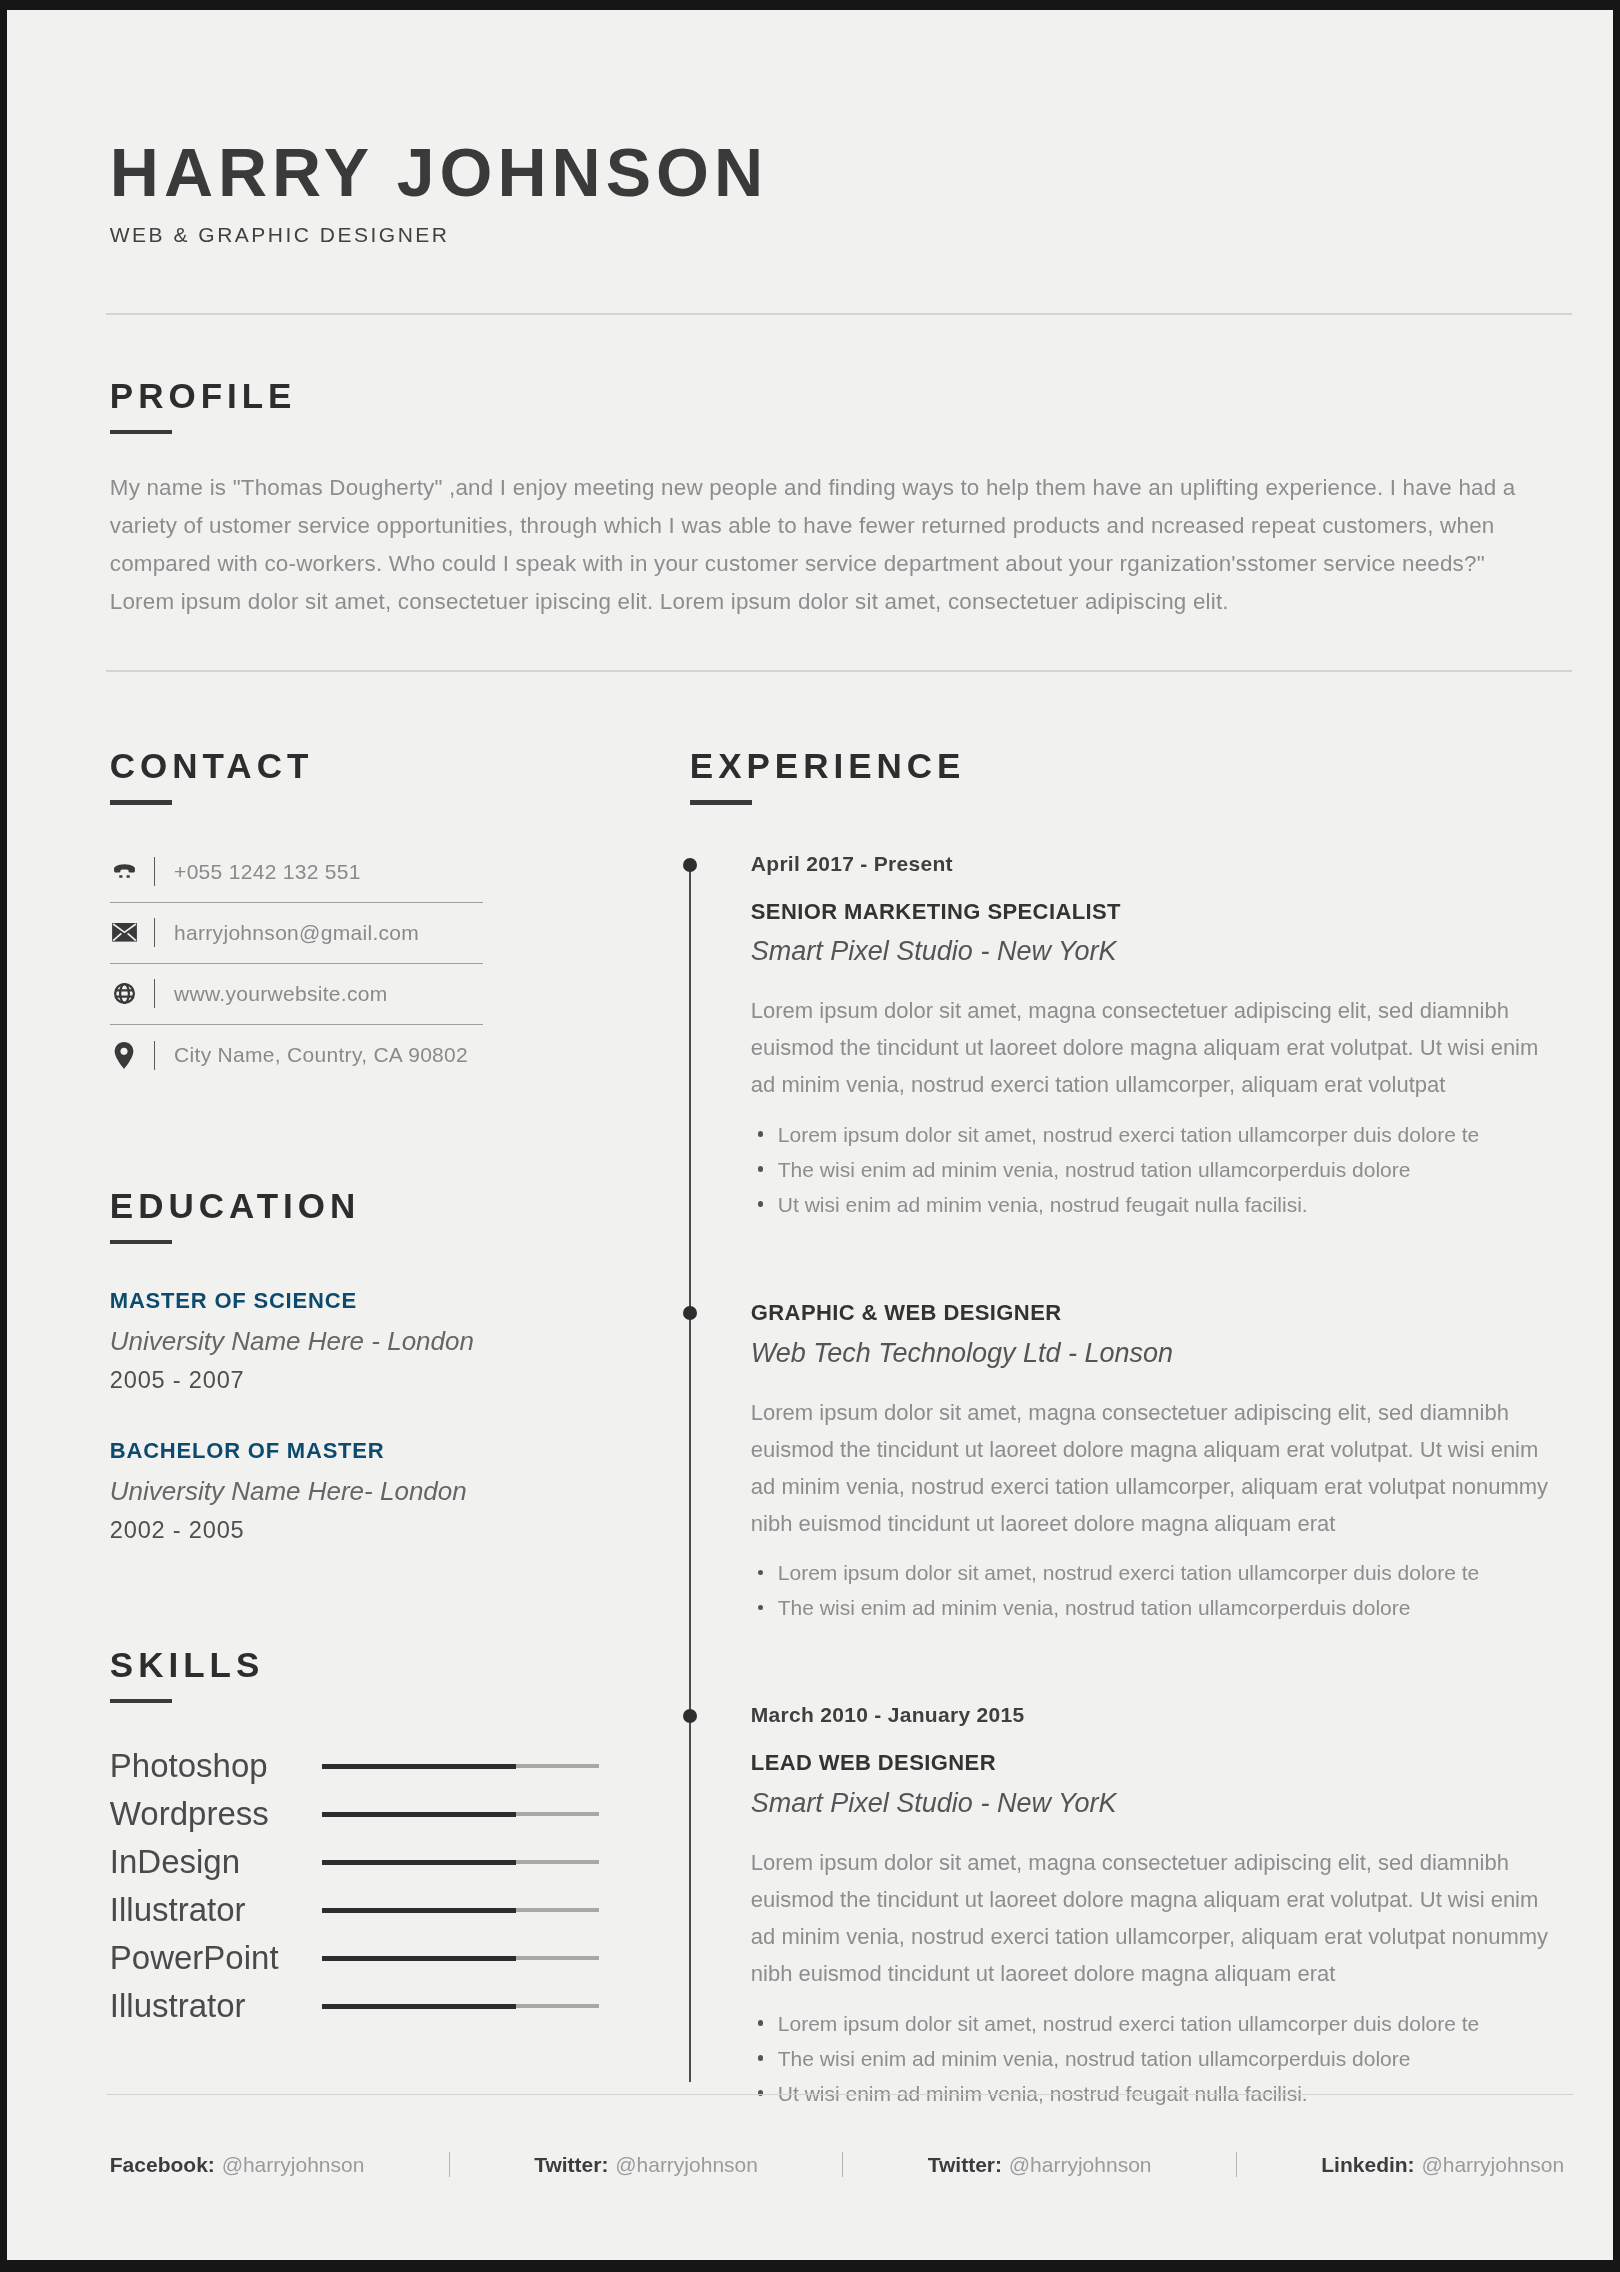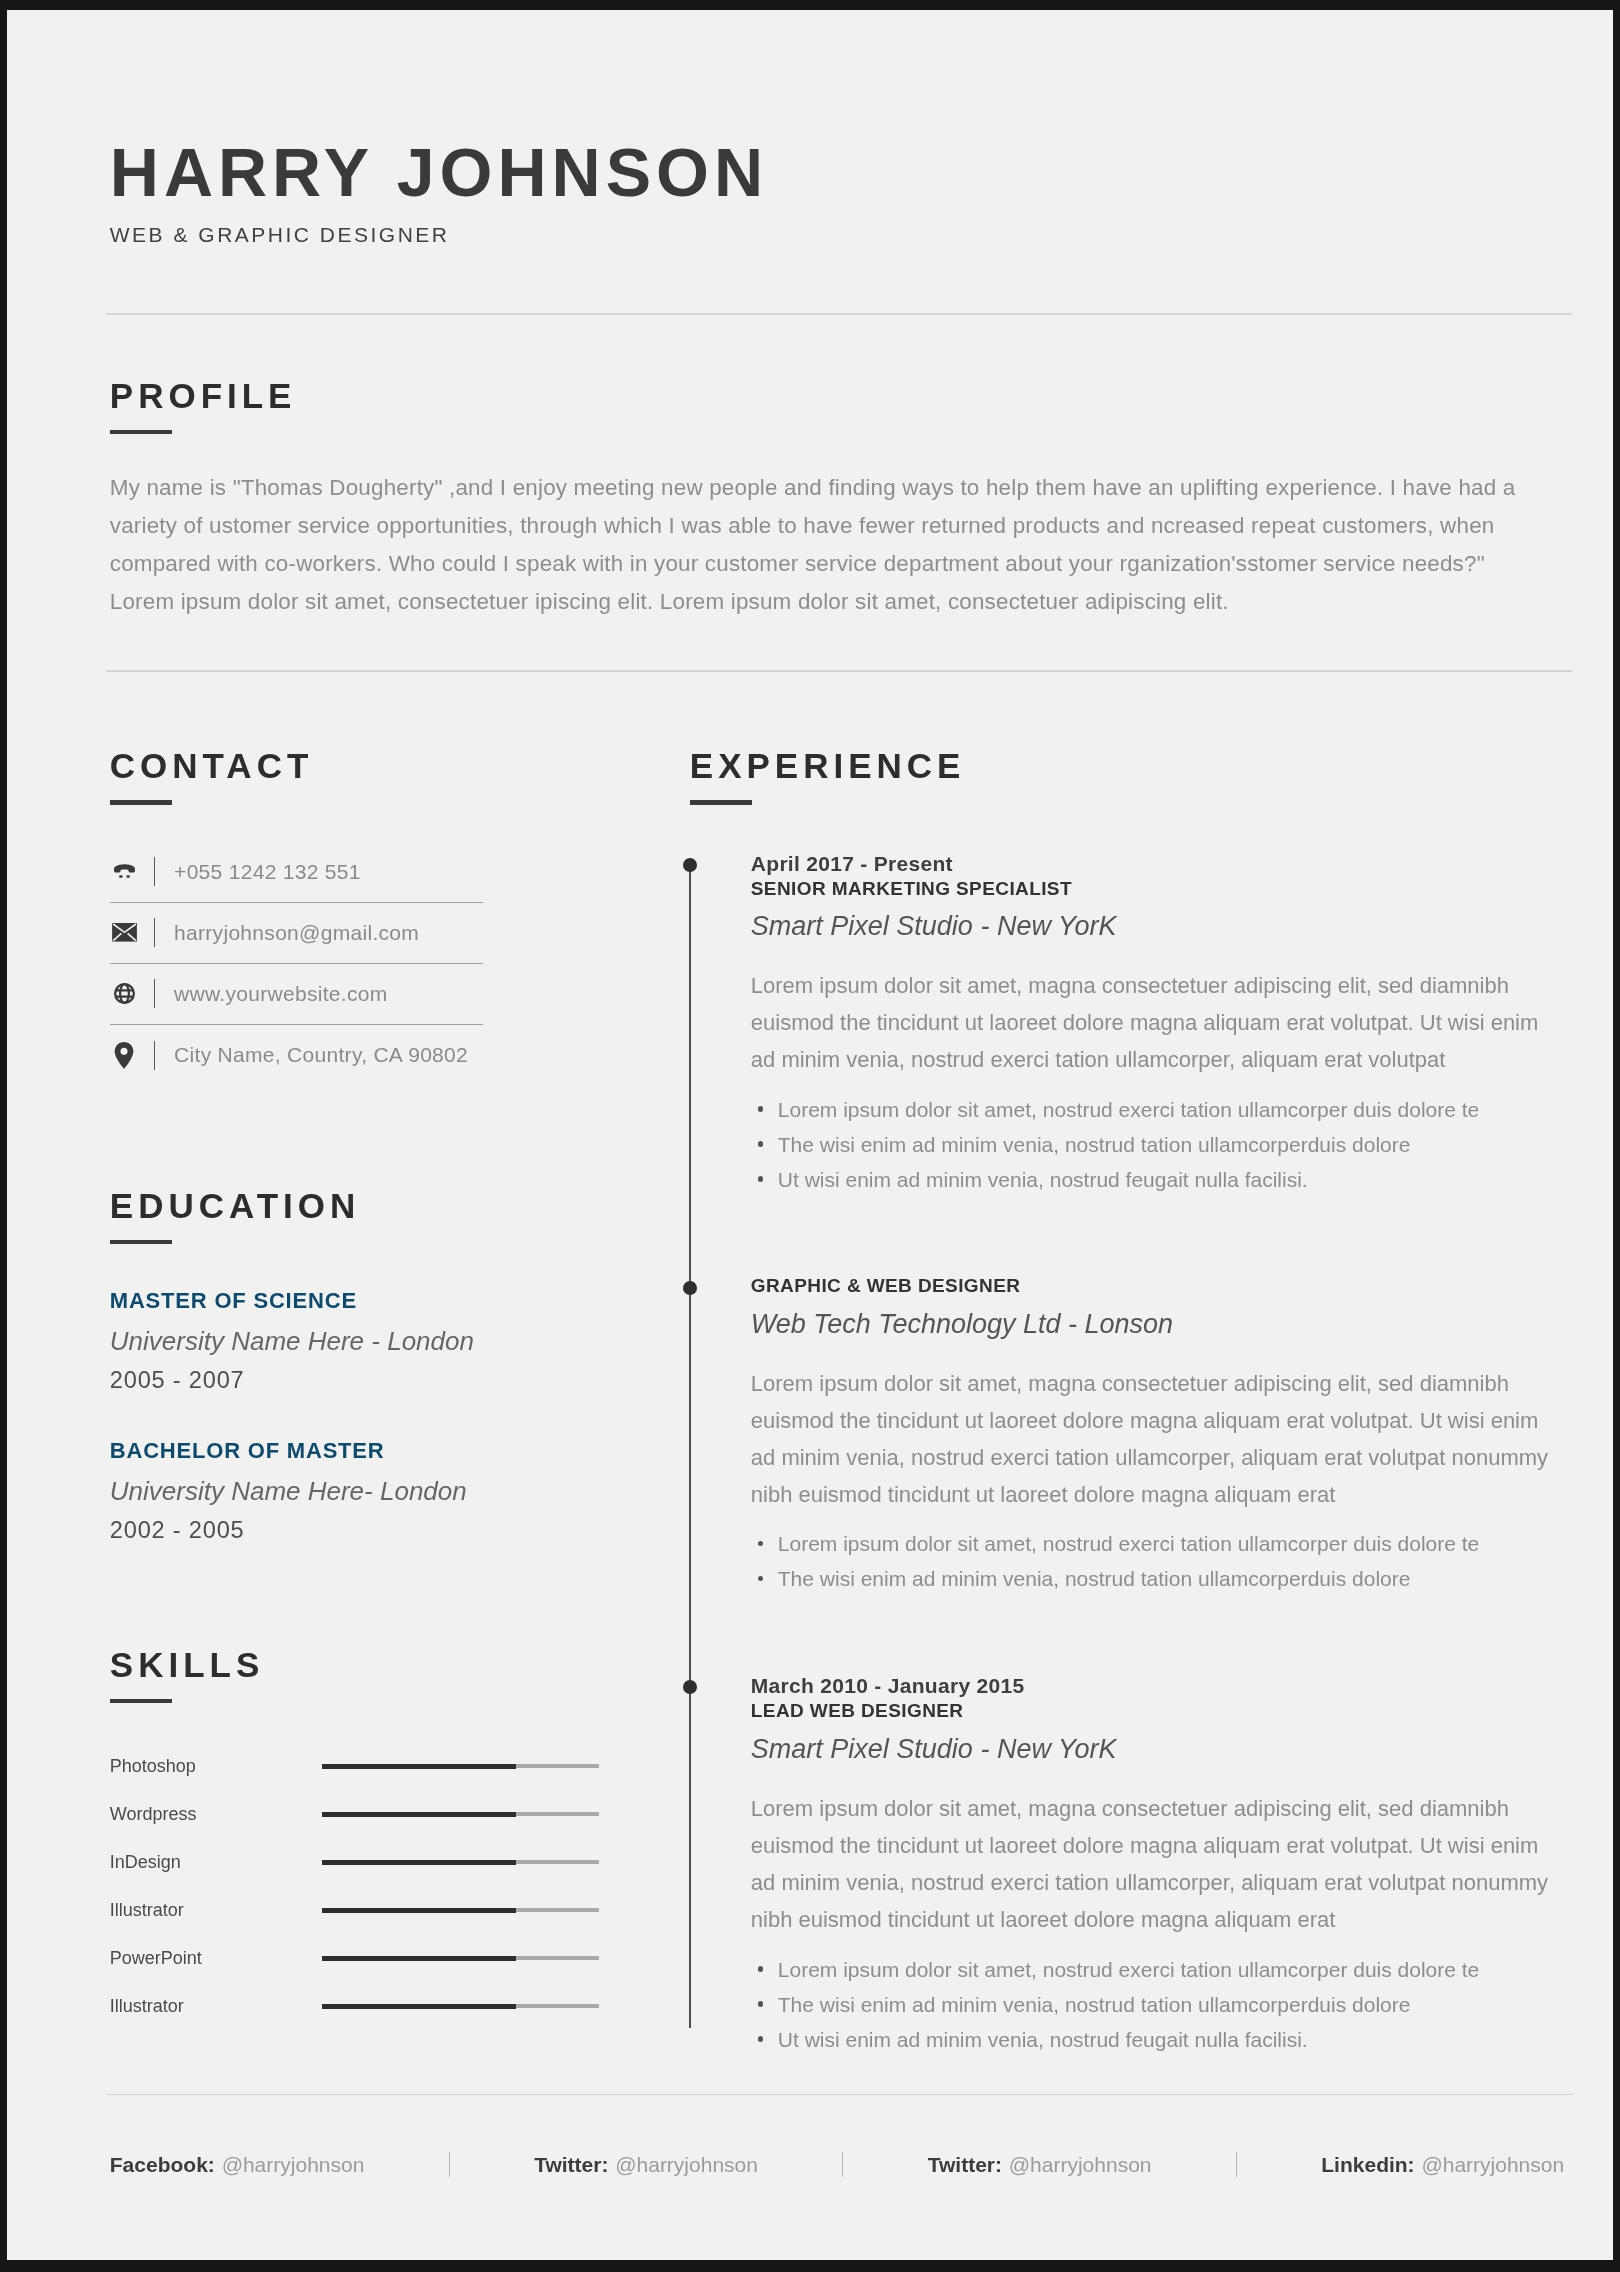--- a/index.html
+++ b/index.html
@@ -47,35 +47,35 @@
   .edu-item { margin-top:44px; }
   .edu-item:first-of-type { margin-top:47px; }
   .edu-degree { font-size:22px; font-weight:700; letter-spacing:0.8px; color:#0c4a6e; }
   .edu-school { margin-top:11.8px; font-size:26px; font-style:italic; color:#666; }
   .edu-years { margin-top:10px; font-size:23.6px; color:#4f4f4f; letter-spacing:0.8px; }
 
   
   .skills { margin-top:101px; }
   .skill-list { margin-top:39px; }
   .skill-row { display:flex; align-items:center; height:48px; }
-  .skill-name { width:213px; font-size:18px; color:#4a4a4a; }
+  .skill-name { width:213px; font-size:33px; color:#4a4a4a; }
   .skill-bar { position:relative; width:278px; height:6.8px; }
   .skill-track { position:absolute; left:0; right:0; top:1.7px; height:3.4px; background:#a9a9a9; }
   .skill-fill { position:absolute; left:0; top:0.8px; height:5px; background:#2d2d2d; }
 
   
   .jobs { margin-top:47px; position:relative; }
   .jobs::before { content:""; position:absolute; left:-0.8px; top:13.5px; bottom:29px;
                   width:1.7px; background:#4c4c4c; }
   .job { position:relative; padding-left:61px; margin-top:0; }
   .job + .job { margin-top:78px; }
   .job-dot { position:absolute; left:-7.2px; top:5.9px; width:14.3px; height:14.3px;
              border-radius:50%; background:#2e2e2e; }
   .job-dates { font-size:21px; font-weight:700; color:#3f3f3f; letter-spacing:0.3px; }
-  .job-title { margin-top:2px; font-size:19px; font-weight:700; color:#333; letter-spacing:0.4px; }
+  .job-title { margin-top:23px; font-size:22px; font-weight:700; color:#333; letter-spacing:0.4px; }
   .job-company { margin-top:11.8px; font-size:27px; font-style:italic; color:#555; }
   .job-desc { margin-top:25px; width:800px; font-size:22px; line-height:37px; color:#8d8d8d; }
   .job-bullets { margin-top:13.5px; list-style:none; }
   .job-bullets li { position:relative; padding-left:27px; font-size:21px; line-height:35px; color:#8d8d8d; }
   .job-bullets li::before { content:""; position:absolute; left:6.8px; top:14.3px;
                             width:5.9px; height:5.9px; border-radius:50%; background:#555; }
 
   
   .footer-rule { position:absolute; left:100px; width:1466px; bottom:165px;
                  height:1.7px; background:#d4d4d2; }

